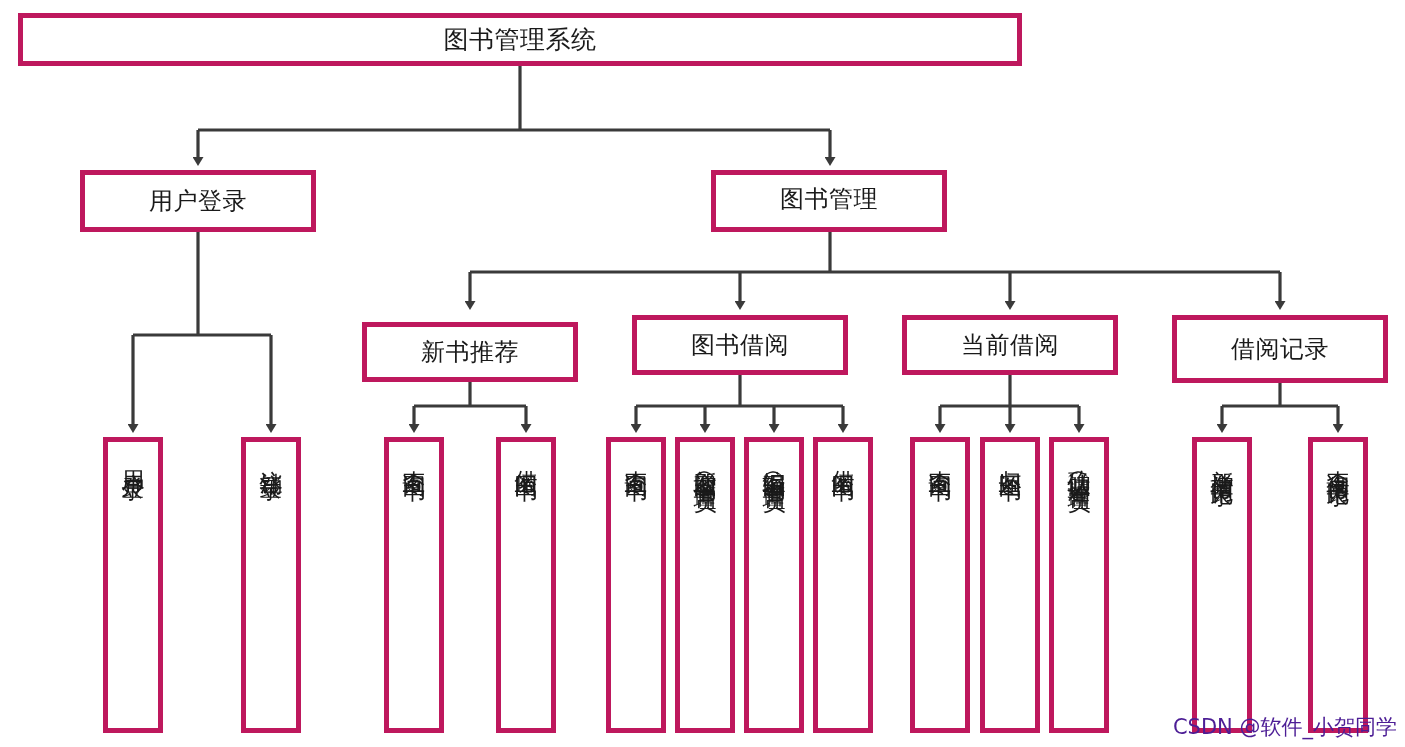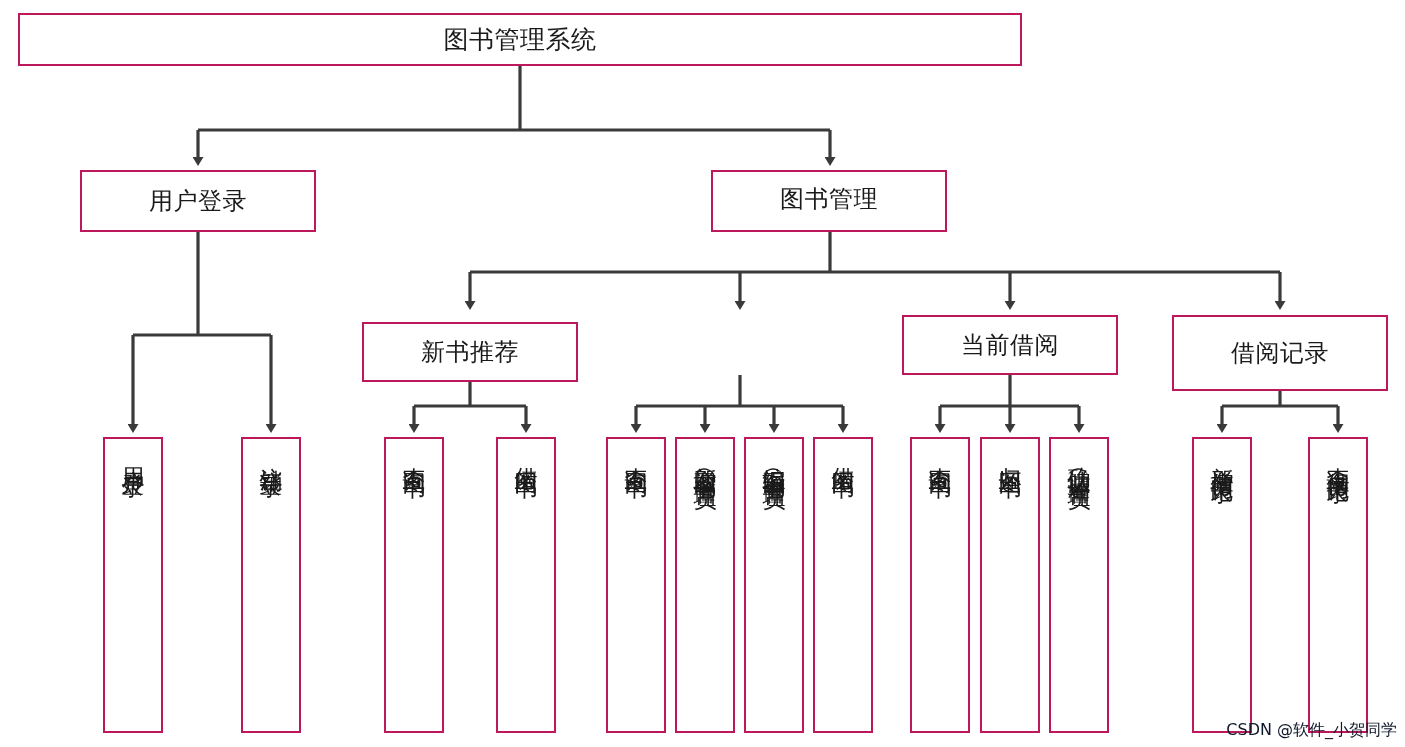--- a/index.html
+++ b/index.html
@@ -20,21 +20,21 @@
   #svg-layer {
     position: absolute;
     left: 0;
     top: 0;
     width: 1405px;
     height: 747px;
   }
   .node {
     position: absolute;
     box-sizing: border-box;
-    border: 2px solid #be185d;
+    border: 5px solid #be185d;
     background: #ffffff;
     display: flex;
     align-items: center;
     justify-content: center;
     color: #1a1a1a;
     z-index: 2;
   }
   .node-label {
     display: block;
     text-align: center;
@@ -60,22 +60,22 @@
     text-orientation: upright;
     font-size: 23px;
     line-height: 1;
     letter-spacing: 3px;
     white-space: nowrap;
   }
   #watermark {
     position: absolute;
     right: 8px;
     bottom: 6px;
-    font-size: 16px;
-    color: #0f172a;
+    font-size: 21px;
+    color: #4c1d95;
     z-index: 5;
     white-space: nowrap;
     font-family: "DejaVu Sans", "Liberation Sans", sans-serif;
   }
 </style>
 </head>
 <body>
 
 <div id="canvas">
 
@@ -139,26 +139,29 @@
   </div>
 
   <div class="node horiz" style="left:711px; top:170px; width:236px; height:62px;font-family:Liberation Mono, monospace;">
     <span class="node-label">图书管理</span>
   </div>
 
   <div class="node horiz" style="left:362px; top:322px; width:216px; height:60px;">
     <span class="node-label">新书推荐</span>
   </div>
 
+  <div class="node horiz" style="left:632px; top:315px; width:216px; height:60px;">
+    <span class="node-label">图书借阅</span>
+  </div>
 
   <div class="node horiz" style="left:902px; top:315px; width:216px; height:60px;">
     <span class="node-label">当前借阅</span>
   </div>
 
-  <div class="node horiz" style="left:1172px; top:315px; width:216px; height:76px;">
+  <div class="node horiz" style="left:1172px; top:315px; width:216px; height:68px;">
     <span class="node-label">借阅记录</span>
   </div>
 
   <div class="node vert" style="left:103px; top:437px; width:60px; height:296px;">
     <span class="node-label">用户登录</span>
   </div>
   <div class="node vert" style="left:241px; top:437px; width:60px; height:296px;">
     <span class="node-label">注销登录</span>
   </div>
 

